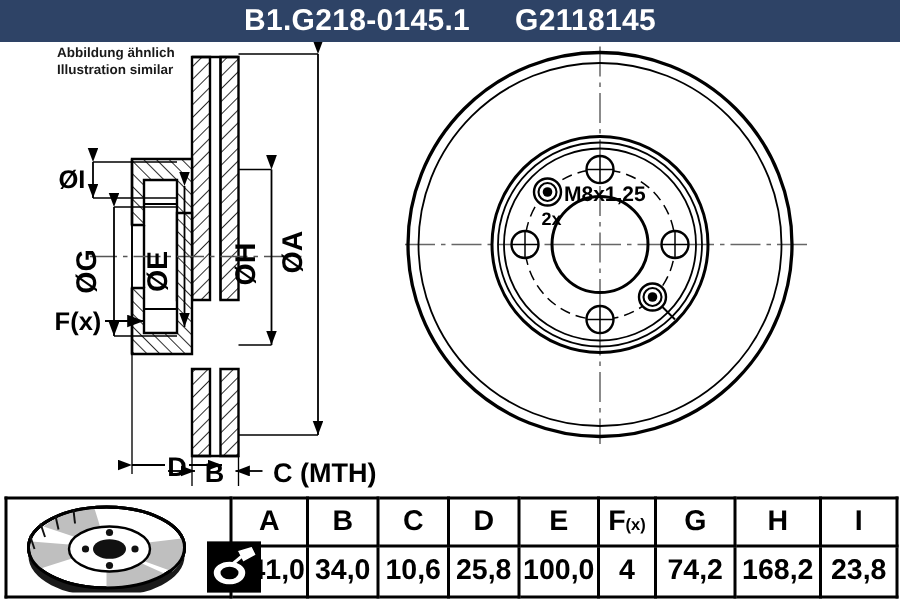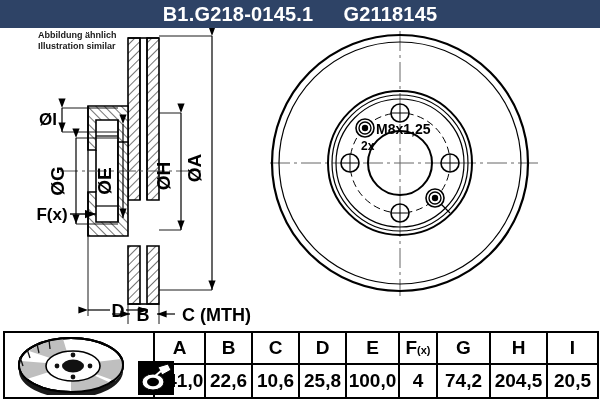--- a/index.html
+++ b/index.html
@@ -352,26 +352,26 @@
           <td class="label-cell">C</td>
           <td class="label-cell">D</td>
           <td class="label-cell">E</td>
           <td class="label-cell"><span class="fx-label">F</span><span class="fx-sub">(x)</span></td>
           <td class="label-cell">G</td>
           <td class="label-cell">H</td>
           <td class="label-cell">I</td>
         </tr>
         <tr>
           <td class="value-cell">241,0</td>
-          <td class="value-cell">22,6</td>
+          <td class="value-cell">34,0</td>
           <td class="value-cell">10,6</td>
           <td class="value-cell">25,8</td>
           <td class="value-cell">100,0</td>
           <td class="value-cell">4</td>
           <td class="value-cell">74,2</td>
-          <td class="value-cell">204,5</td>
-          <td class="value-cell">20,5</td>
+          <td class="value-cell">168,2</td>
+          <td class="value-cell">23,8</td>
         </tr>
       </tbody>
     </table>
   </div>
 
 </div>
 
 </body></html>

